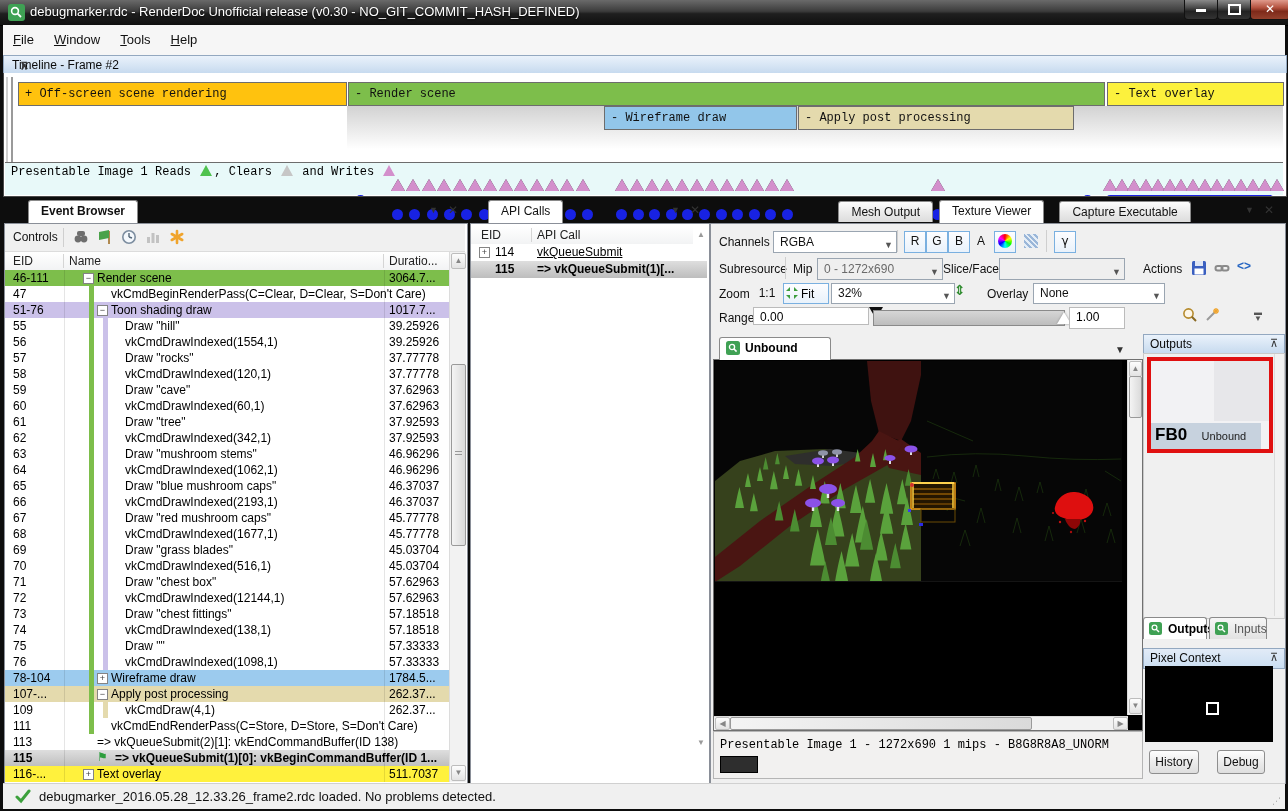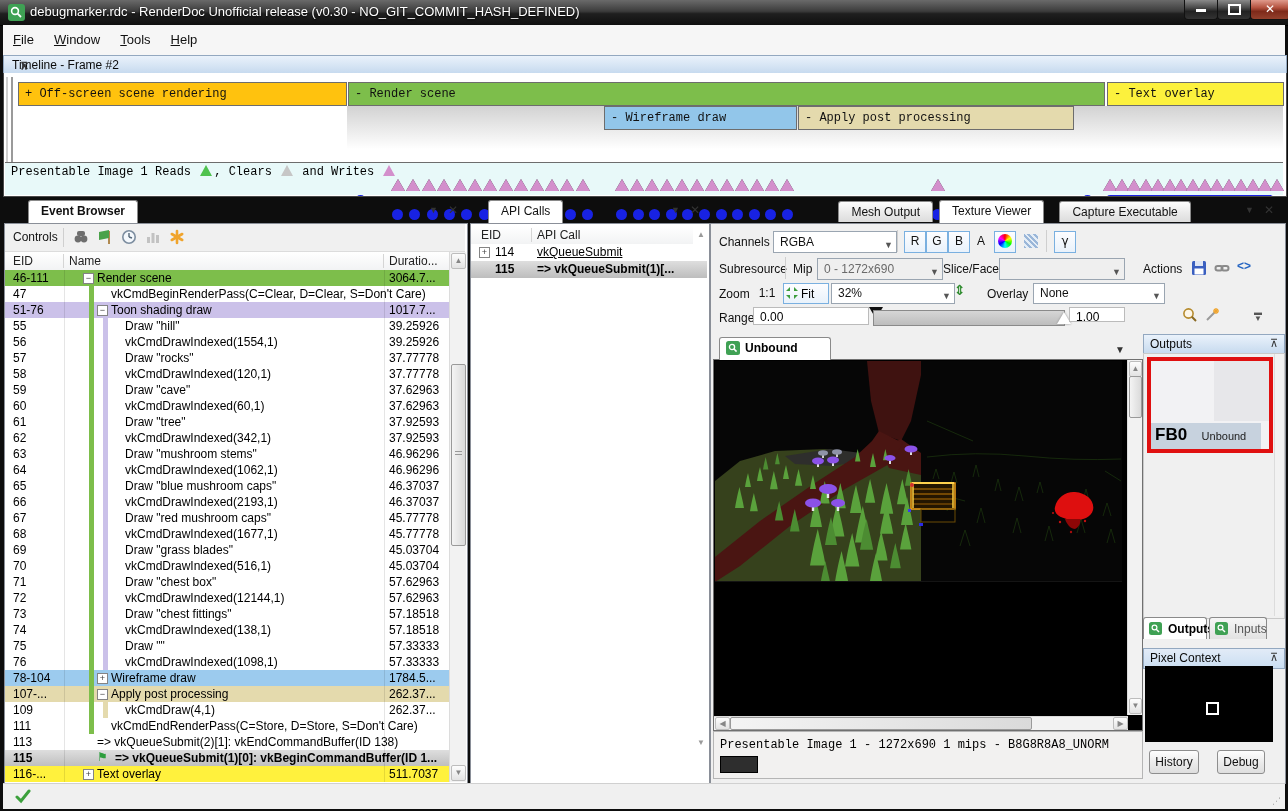--- a/index.html
+++ b/index.html
@@ -518,21 +518,21 @@
     <div class="combo" style="left:120px;top:59px;width:116px;height:19px;line-height:19px;padding-left:6px"><span>32%</span><span class="car">▼</span></div>
     <div class="abs" style="left:243px;top:58px;font-size:14px;font-weight:bold;color:#2e8b2e;font-family:'DejaVu Sans',sans-serif">⇕</div>
     <span class="lbl" style="left:276px;top:63px">Overlay</span>
     <div class="combo" style="left:322px;top:59px;width:124px;height:19px;line-height:19px;padding-left:6px"><span>None</span><span class="car">▼</span></div>
 
     <span class="lbl" style="left:8px;top:87px">Range</span>
     <div class="abs" style="left:42px;top:83px;width:116px;height:18px;background:#fff;border:1px solid #bbb;font-size:12px;padding:2px 0 0 6px;box-sizing:border-box">0.00</div>
     <div class="abs" style="left:158px;top:83px;width:0;height:0;border-left:7px solid transparent;border-right:7px solid transparent;border-top:12px solid #111"></div>
     <div class="abs" style="left:162px;top:86px;width:190px;height:14px;background:linear-gradient(#d6d6d6,#bdbdbd);border:1px solid #8a8a8a"></div>
     <div class="abs" style="left:346px;top:88px;width:0;height:0;border-left:7px solid transparent;border-right:7px solid transparent;border-bottom:12px solid #fff;filter:drop-shadow(0 0 1px #888)"></div>
-    <div class="abs" style="left:358px;top:83px;width:56px;height:15px;background:#fff;border:1px solid #bbb;font-size:12px;padding:2px 0 0 6px;box-sizing:border-box">1.00</div>
+    <div class="abs" style="left:358px;top:83px;width:56px;height:22px;background:#fff;border:1px solid #bbb;font-size:12px;padding:2px 0 0 6px;box-sizing:border-box">1.00</div>
     <svg class="icon16" style="left:471px;top:83px">
         <circle cx="6.5" cy="6.5" r="4.6" stroke="#b58a2c" stroke-width="1.6" fill="#fdf6e8"></circle>
         <line x1="9.8" y1="9.8" x2="14" y2="14" stroke="#8a6a24" stroke-width="2"></line>
       </svg>
     <svg class="icon16" style="left:493px;top:83px">
         <line x1="3" y1="13" x2="11" y2="5" stroke="#9a9a9a" stroke-width="2"></line>
         <g stroke="#f0a42c" stroke-width="1.4">
           <line x1="12" y1="1" x2="12" y2="7"></line>
           <line x1="9" y1="4" x2="15" y2="4"></line>
           <line x1="10" y1="2" x2="14" y2="6"></line>
@@ -740,15 +740,16 @@
       <div class="abs" style="left:61px;top:36px;width:9px;height:9px;border:2px solid #fff"></div>
     </div>
     <div class="btn" style="left:438px;top:526px;width:48px;height:22px;line-height:22px">History</div>
     <div class="btn" style="left:506px;top:526px;width:46px;height:22px;line-height:22px">Debug</div>
   </div>
 
   <div class="abs" style="left:3px;top:783px;width:1282px;height:25px;background:#f0f0f0;border-top:1px solid #d0d0d0">
     <svg width="16" height="16" style="position:absolute;left:12px;top:4px">
         <path d="M2,9 L6,13 L14,3" stroke="#3ca03c" stroke-width="3" fill="none" stroke-linecap="round"></path>
       </svg>
+    <span style="position:absolute;left:36px;top:5px;font-size:13px;color:#111">debugmarker_2016.05.28_12.33.26_frame2.rdc loaded. No problems detected.</span>
     <div class="abs" style="right:4px;bottom:3px;color:#9a9a9a;font-size:9px">⋰</div>
   </div>
 </div>
 
 </body></html>

